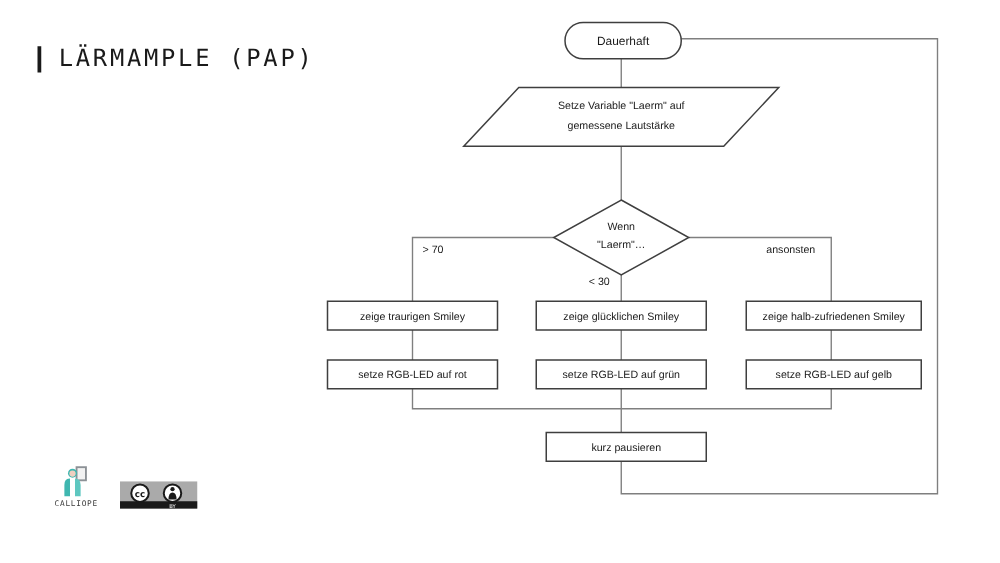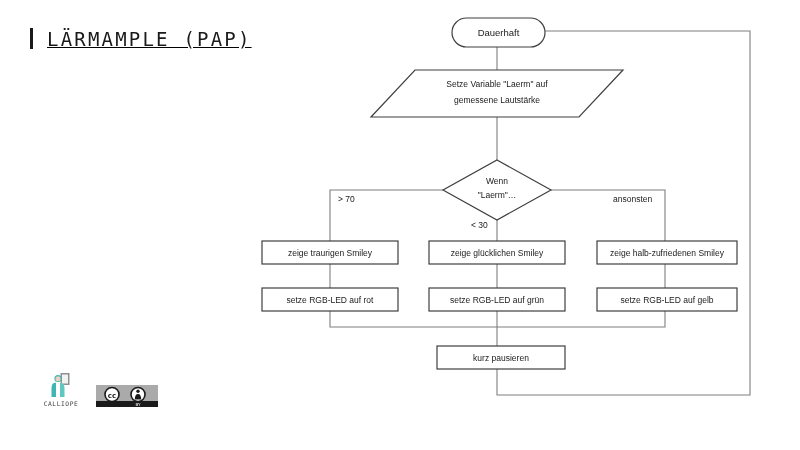--- a/index.html
+++ b/index.html
@@ -15,23 +15,22 @@
     overflow: hidden;
     font-family: "Liberation Sans", sans-serif;
   }
 
   
   #title-block {
     position: absolute;
     left: 30px;
     top: 28px;
     display: flex;
-    align-items: flex-start;
+    align-items: flex-end;
     height: 30px;
-    text-decoration: underline;
   }
   #title-accent {
     width: 3px;
     height: 21px;
     background: #1a1a1a;
     margin-right: 14px;
   }
   #title-text {
     font-family: "DejaVu Sans Mono", monospace;
     font-size: 19px;

